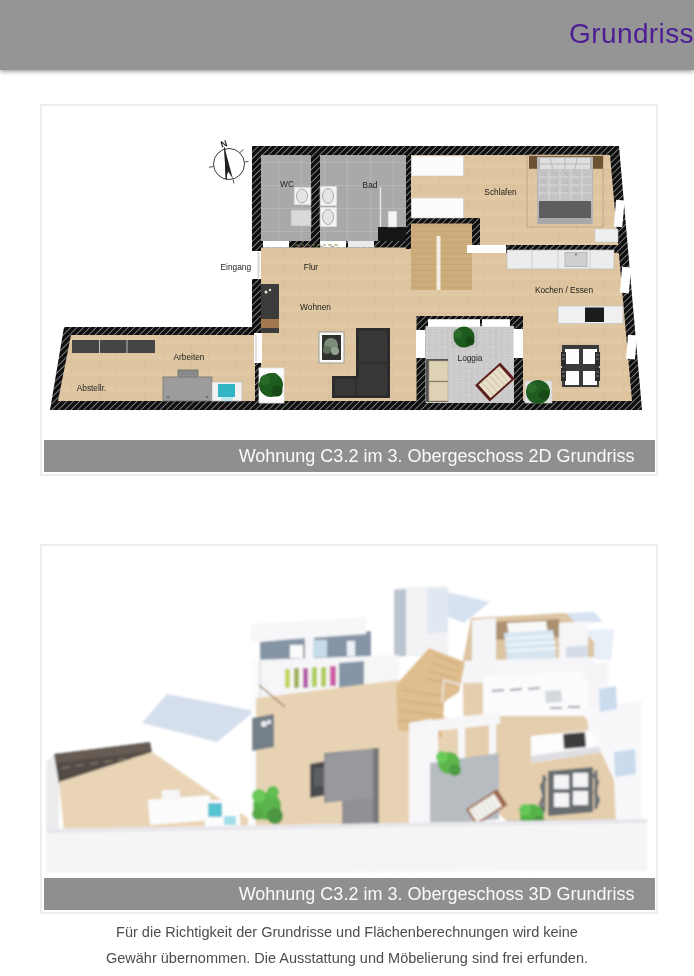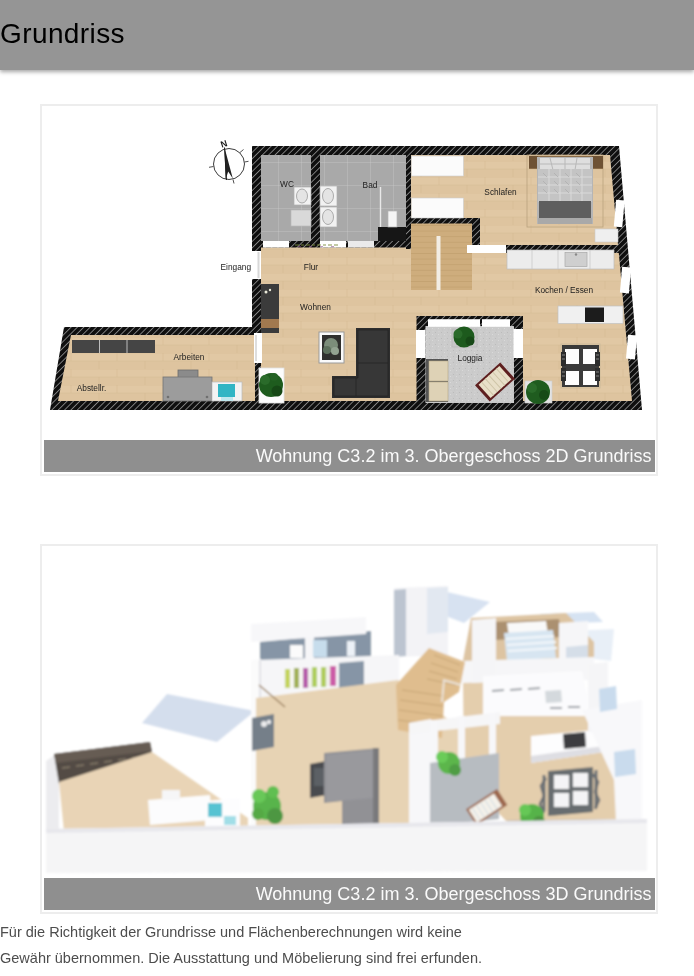--- a/index.html
+++ b/index.html
@@ -1,23 +1,23 @@
 <!DOCTYPE html>
 <html><head>
 <meta charset="utf-8">
 <style>
   html,body{margin:0;padding:0;background:#ffffff;}
   body{width:694px;height:976px;position:relative;font-family:"Liberation Sans",sans-serif;overflow:hidden;}
   .hdr{position:absolute;left:0;top:0;width:694px;height:70px;background:#959595;box-shadow:0 2px 4px rgba(0,0,0,.35);}
-  .hdr span{display:block;text-align:left;line-height:68px;font-size:28px;color:#000000;letter-spacing:.4px;}
+  .hdr span{display:block;text-align:right;line-height:68px;font-size:28px;color:#4c1d95;letter-spacing:.4px;}
   .panel{position:absolute;left:40px;width:614px;border:2px solid #ededed;background:#ffffff;}
   .p1{top:104px;height:368px;}
   .p2{top:544px;height:366px;}
-  .cap{position:absolute;left:1.5px;right:1.5px;bottom:2px;height:32px;background:#8f8f8f;color:#fafafa;font-size:18px;text-align:right;line-height:32px;padding-right:3px;box-sizing:border-box;}
-  .foot{position:absolute;left:0;top:920px;width:694px;text-align:left;font-size:14.5px;color:#4d4d4d;line-height:25.5px;}
+  .cap{position:absolute;left:1.5px;right:1.5px;bottom:2px;height:32px;background:#8f8f8f;color:#fafafa;font-size:18px;text-align:right;line-height:32px;padding-right:20px;box-sizing:border-box;}
+  .foot{position:absolute;left:0;top:920px;width:694px;text-align:center;font-size:14.5px;color:#4d4d4d;line-height:25.5px;}
 </style>
 </head>
 <body>
 
 <div class="hdr">
     <span>Grundriss</span>
   </div>
 
 <div class="panel p1">
   <svg id="plan2d" width="610" height="330" viewBox="42 106 610 330" style="position:absolute;left:2px;top:1px;">

